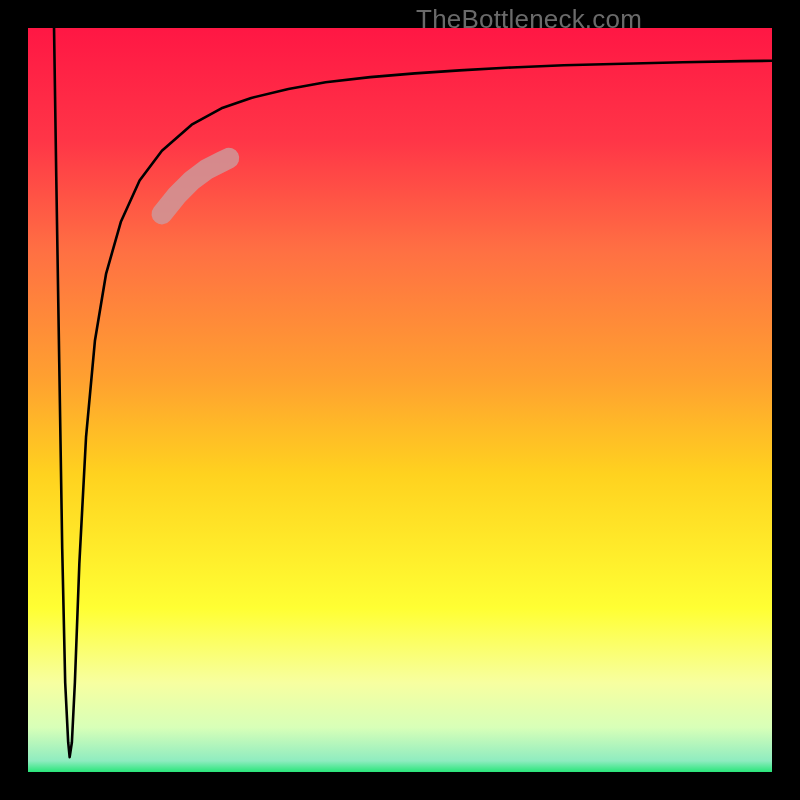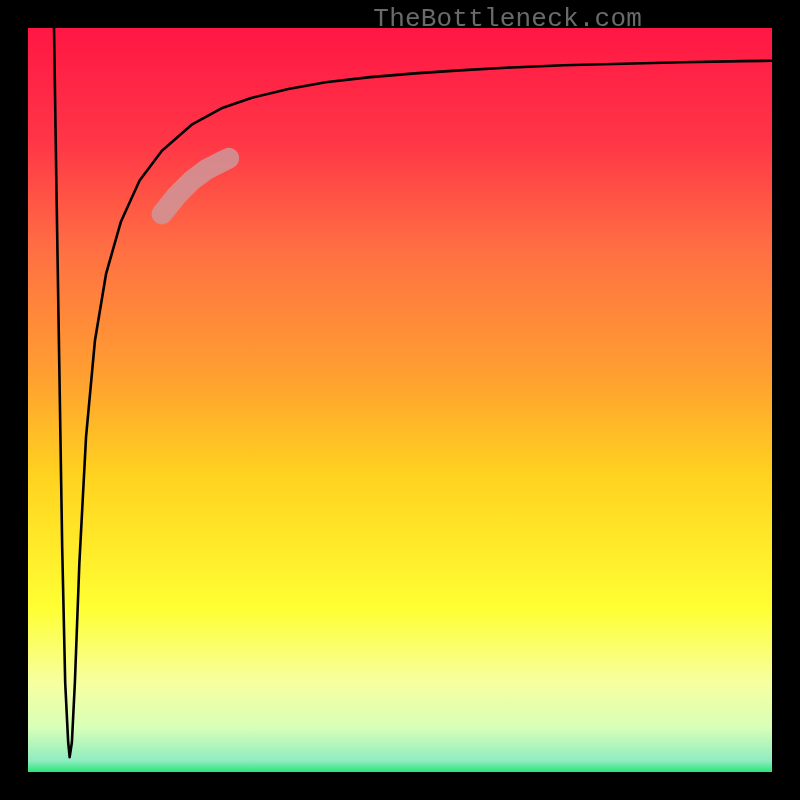--- a/index.html
+++ b/index.html
@@ -8,21 +8,20 @@
     width: 800px;
     height: 800px;
     overflow: hidden;
     background: #ffffff;
     font-family: Arial, Helvetica, sans-serif;
   }
   .chart-wrap {
     position: relative;
     width: 652px;
     height: 800px;
-    font-family: Liberation Mono, monospace;
   }
   .watermark {
     position: absolute;
     top: 4px;
     right: 10px;
     font-size: 26px;
     font-weight: 500;
     color: #6a6a6a;
     letter-spacing: 0.2px;
     z-index: 30;

